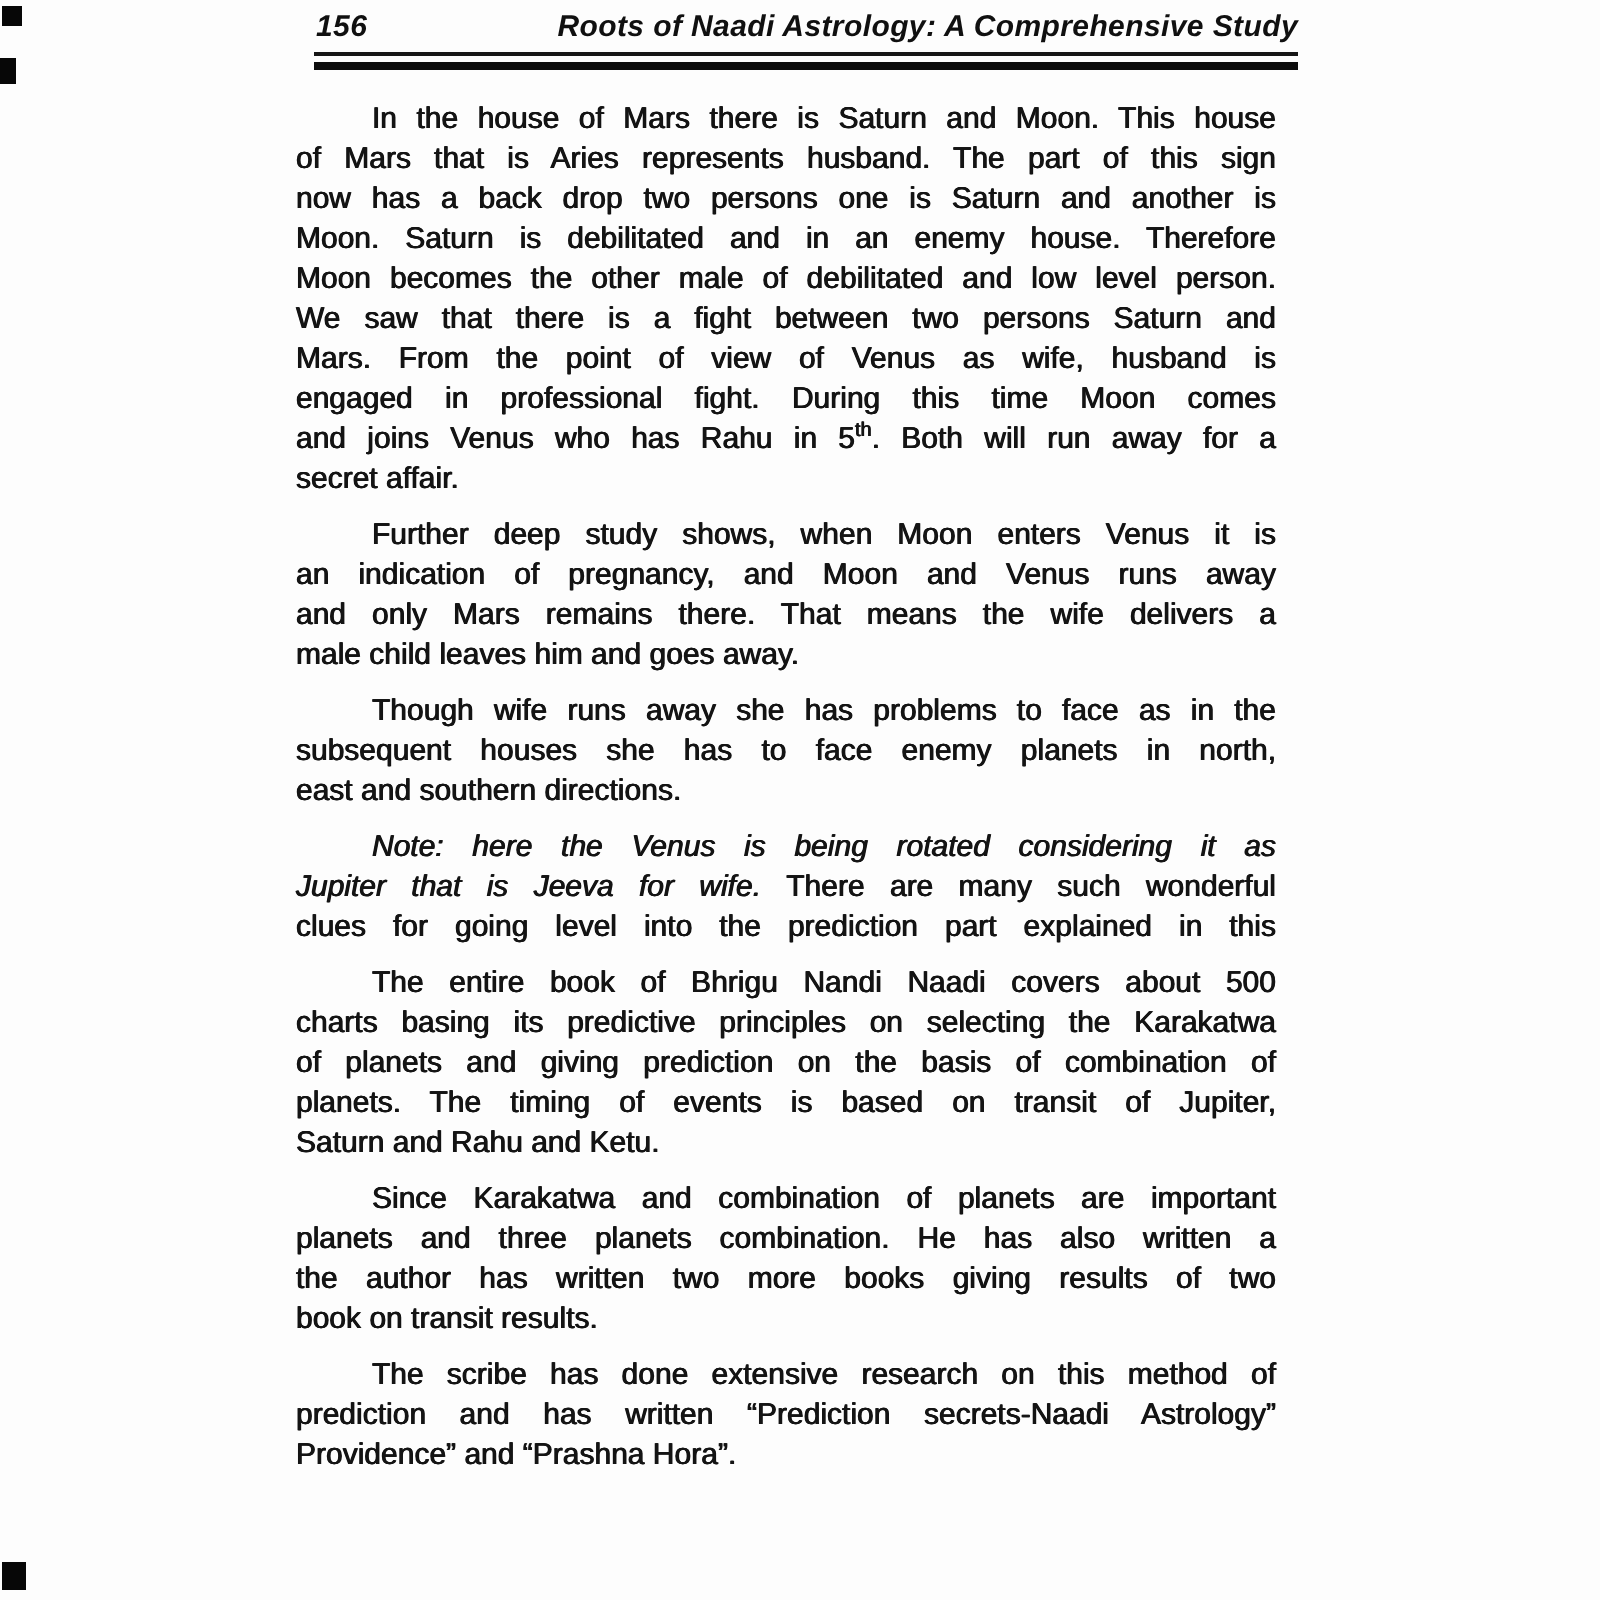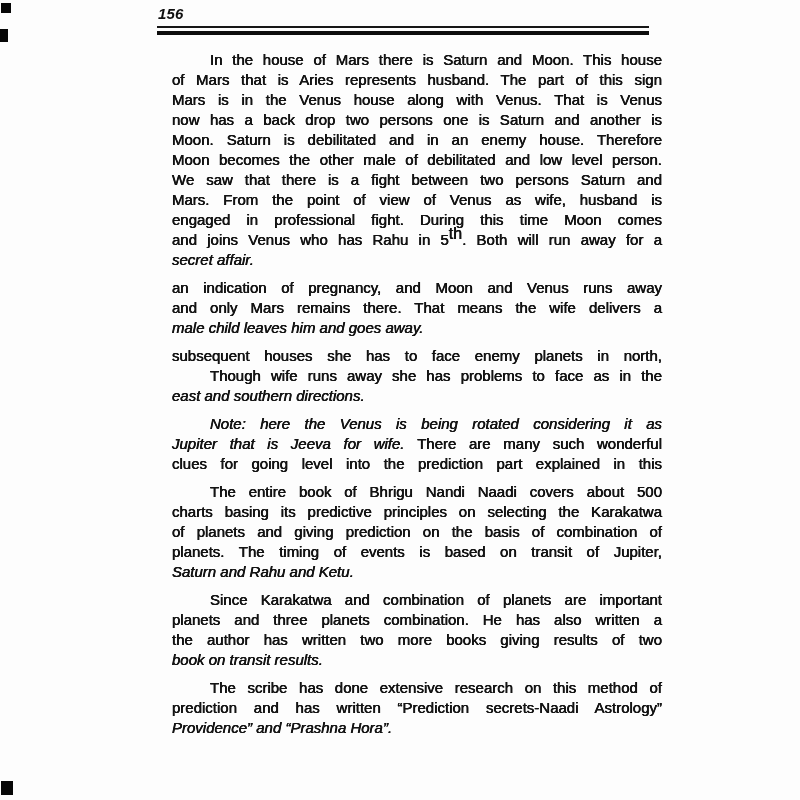--- a/index.html
+++ b/index.html
@@ -27,77 +27,78 @@
   .rule-thin {
     position: absolute; left: 157px; top: 26px; width: 492px; height: 2px;
     background: #161616;
   }
   .rule-thick {
     position: absolute; left: 157px; top: 31px; width: 492px; height: 4px;
     background: #0d0d0d;
   }
   
   .body-text {
-    position: absolute; left: 172px; top: 50px; width: 490px;
+    position: absolute; left: 148px; top: 50px; width: 490px;
     font-size: 15px; line-height: 20px;
     text-shadow: 0.25px 0 0 currentColor, -0.25px 0 0 currentColor;
   }
   .para { margin: 0 0 8px 0; }
   .para:last-child { margin-bottom: 0; }
   .line {
     text-align: justify;
     text-align-last: justify;
     min-height: 20px;
   }
   .line.first { padding-left: 38px; }
-  .line.last { text-align-last: left; font-style: italic; }
+  .line.last { text-align-last: left; }
   .it { font-style: italic; margin-top: 32px; }
-  sup { font-size: 16px; line-height: 0; vertical-align: super; }
+  sup { font-size: 10px; line-height: 0; vertical-align: super; }
   
   .artifact { position: absolute; background: #070707; }
   .artifact.a1 { left: 1px;  top: 3px;   width: 10px; height: 10px; }
   .artifact.a2 { left: 0px;  top: 29px;  width: 8px;  height: 13px; }
   .artifact.a3 { left: 1px;  top: 781px; width: 12px; height: 14px; }
 </style>
 </head>
 <body>
 
 <div class="page">
   <div class="artifact a1"></div>
   <div class="artifact a2"></div>
   <div class="artifact a3"></div>
 
   <div class="header">
     <span>156</span>
+    <span>Roots of Naadi Astrology: A Comprehensive Study</span>
   </div>
   <div class="rule-thin"></div>
   <div class="rule-thick"></div>
 
   <div class="body-text">
       <div class="para">
         <div class="line first"><span>In the house of Mars there is Saturn and Moon. This house</span></div>
         <div class="line"><span>of Mars that is Aries represents husband. The part of this sign</span></div>
-        <div class="line"><span>Mars is in the Venus house along with Venus. That is Venus</span></div>
         <div class="line"><span>now has a back drop two persons one is Saturn and another is</span></div>
         <div class="line"><span>Moon. Saturn is debilitated and in an enemy house. Therefore</span></div>
         <div class="line"><span>Moon becomes the other male of debilitated and low level person.</span></div>
         <div class="line"><span>We saw that there is a fight between two persons Saturn and</span></div>
         <div class="line"><span>Mars. From the point of view of Venus as wife, husband is</span></div>
         <div class="line"><span>engaged in professional fight. During this time Moon comes</span></div>
         <div class="line"><span>and joins Venus who has Rahu in 5</span><sup>th</sup><span>. Both will run away for a</span></div>
         <div class="line last"><span>secret affair.</span></div>
       </div>
       <div class="para">
+        <div class="line first"><span>Further deep study shows, when Moon enters Venus it is</span></div>
         <div class="line"><span>an indication of pregnancy, and Moon and Venus runs away</span></div>
         <div class="line"><span>and only Mars remains there. That means the wife delivers a</span></div>
         <div class="line last"><span>male child leaves him and goes away.</span></div>
       </div>
       <div class="para">
+        <div class="line first"><span>Though wife runs away she has problems to face as in the</span></div>
         <div class="line"><span>subsequent houses she has to face enemy planets in north,</span></div>
-        <div class="line first"><span>Though wife runs away she has problems to face as in the</span></div>
         <div class="line last"><span>east and southern directions.</span></div>
       </div>
       <div class="para">
         <div class="line first"><span class="it">Note: here the Venus is being rotated considering it as</span></div>
         <div class="line"><span class="it">Jupiter that is Jeeva for wife. </span><span>There are many such wonderful</span></div>
         <div class="line"><span>clues for going level into the prediction part explained in this</span></div>
       </div>
       <div class="para">
         <div class="line first"><span>The entire book of Bhrigu Nandi Naadi covers about 500</span></div>
         <div class="line"><span>charts basing its predictive principles on selecting the Karakatwa</span></div>

